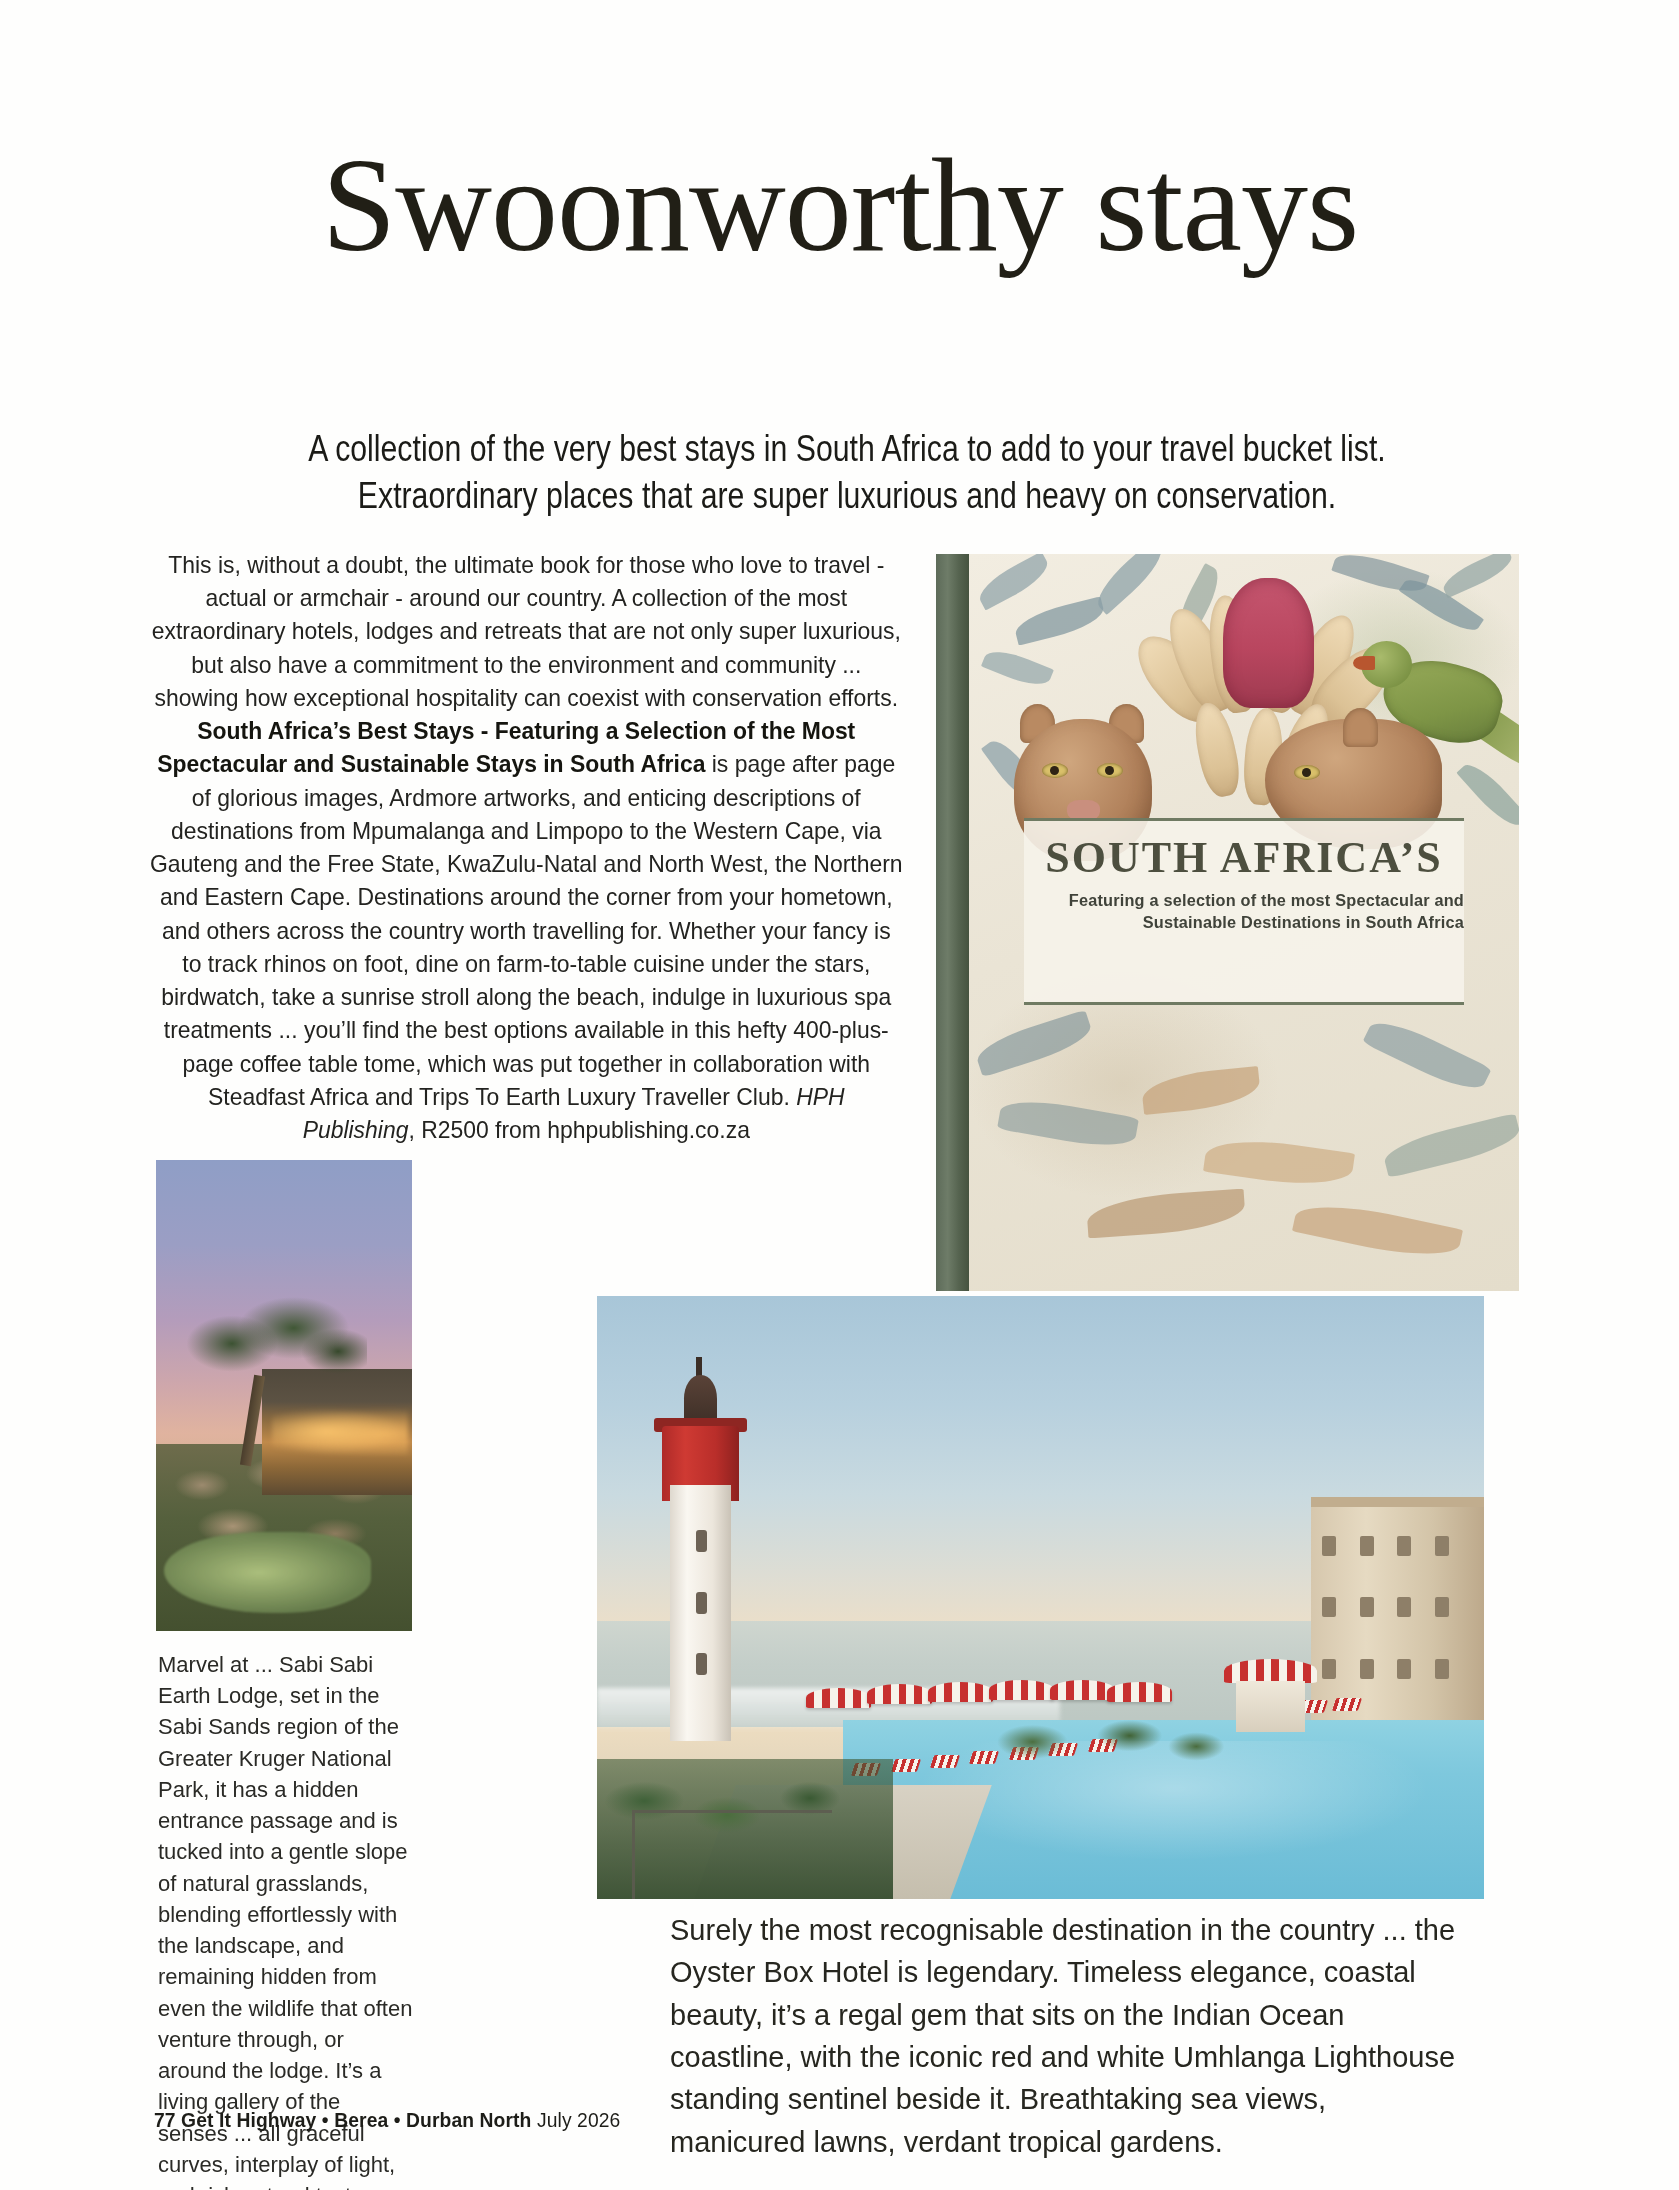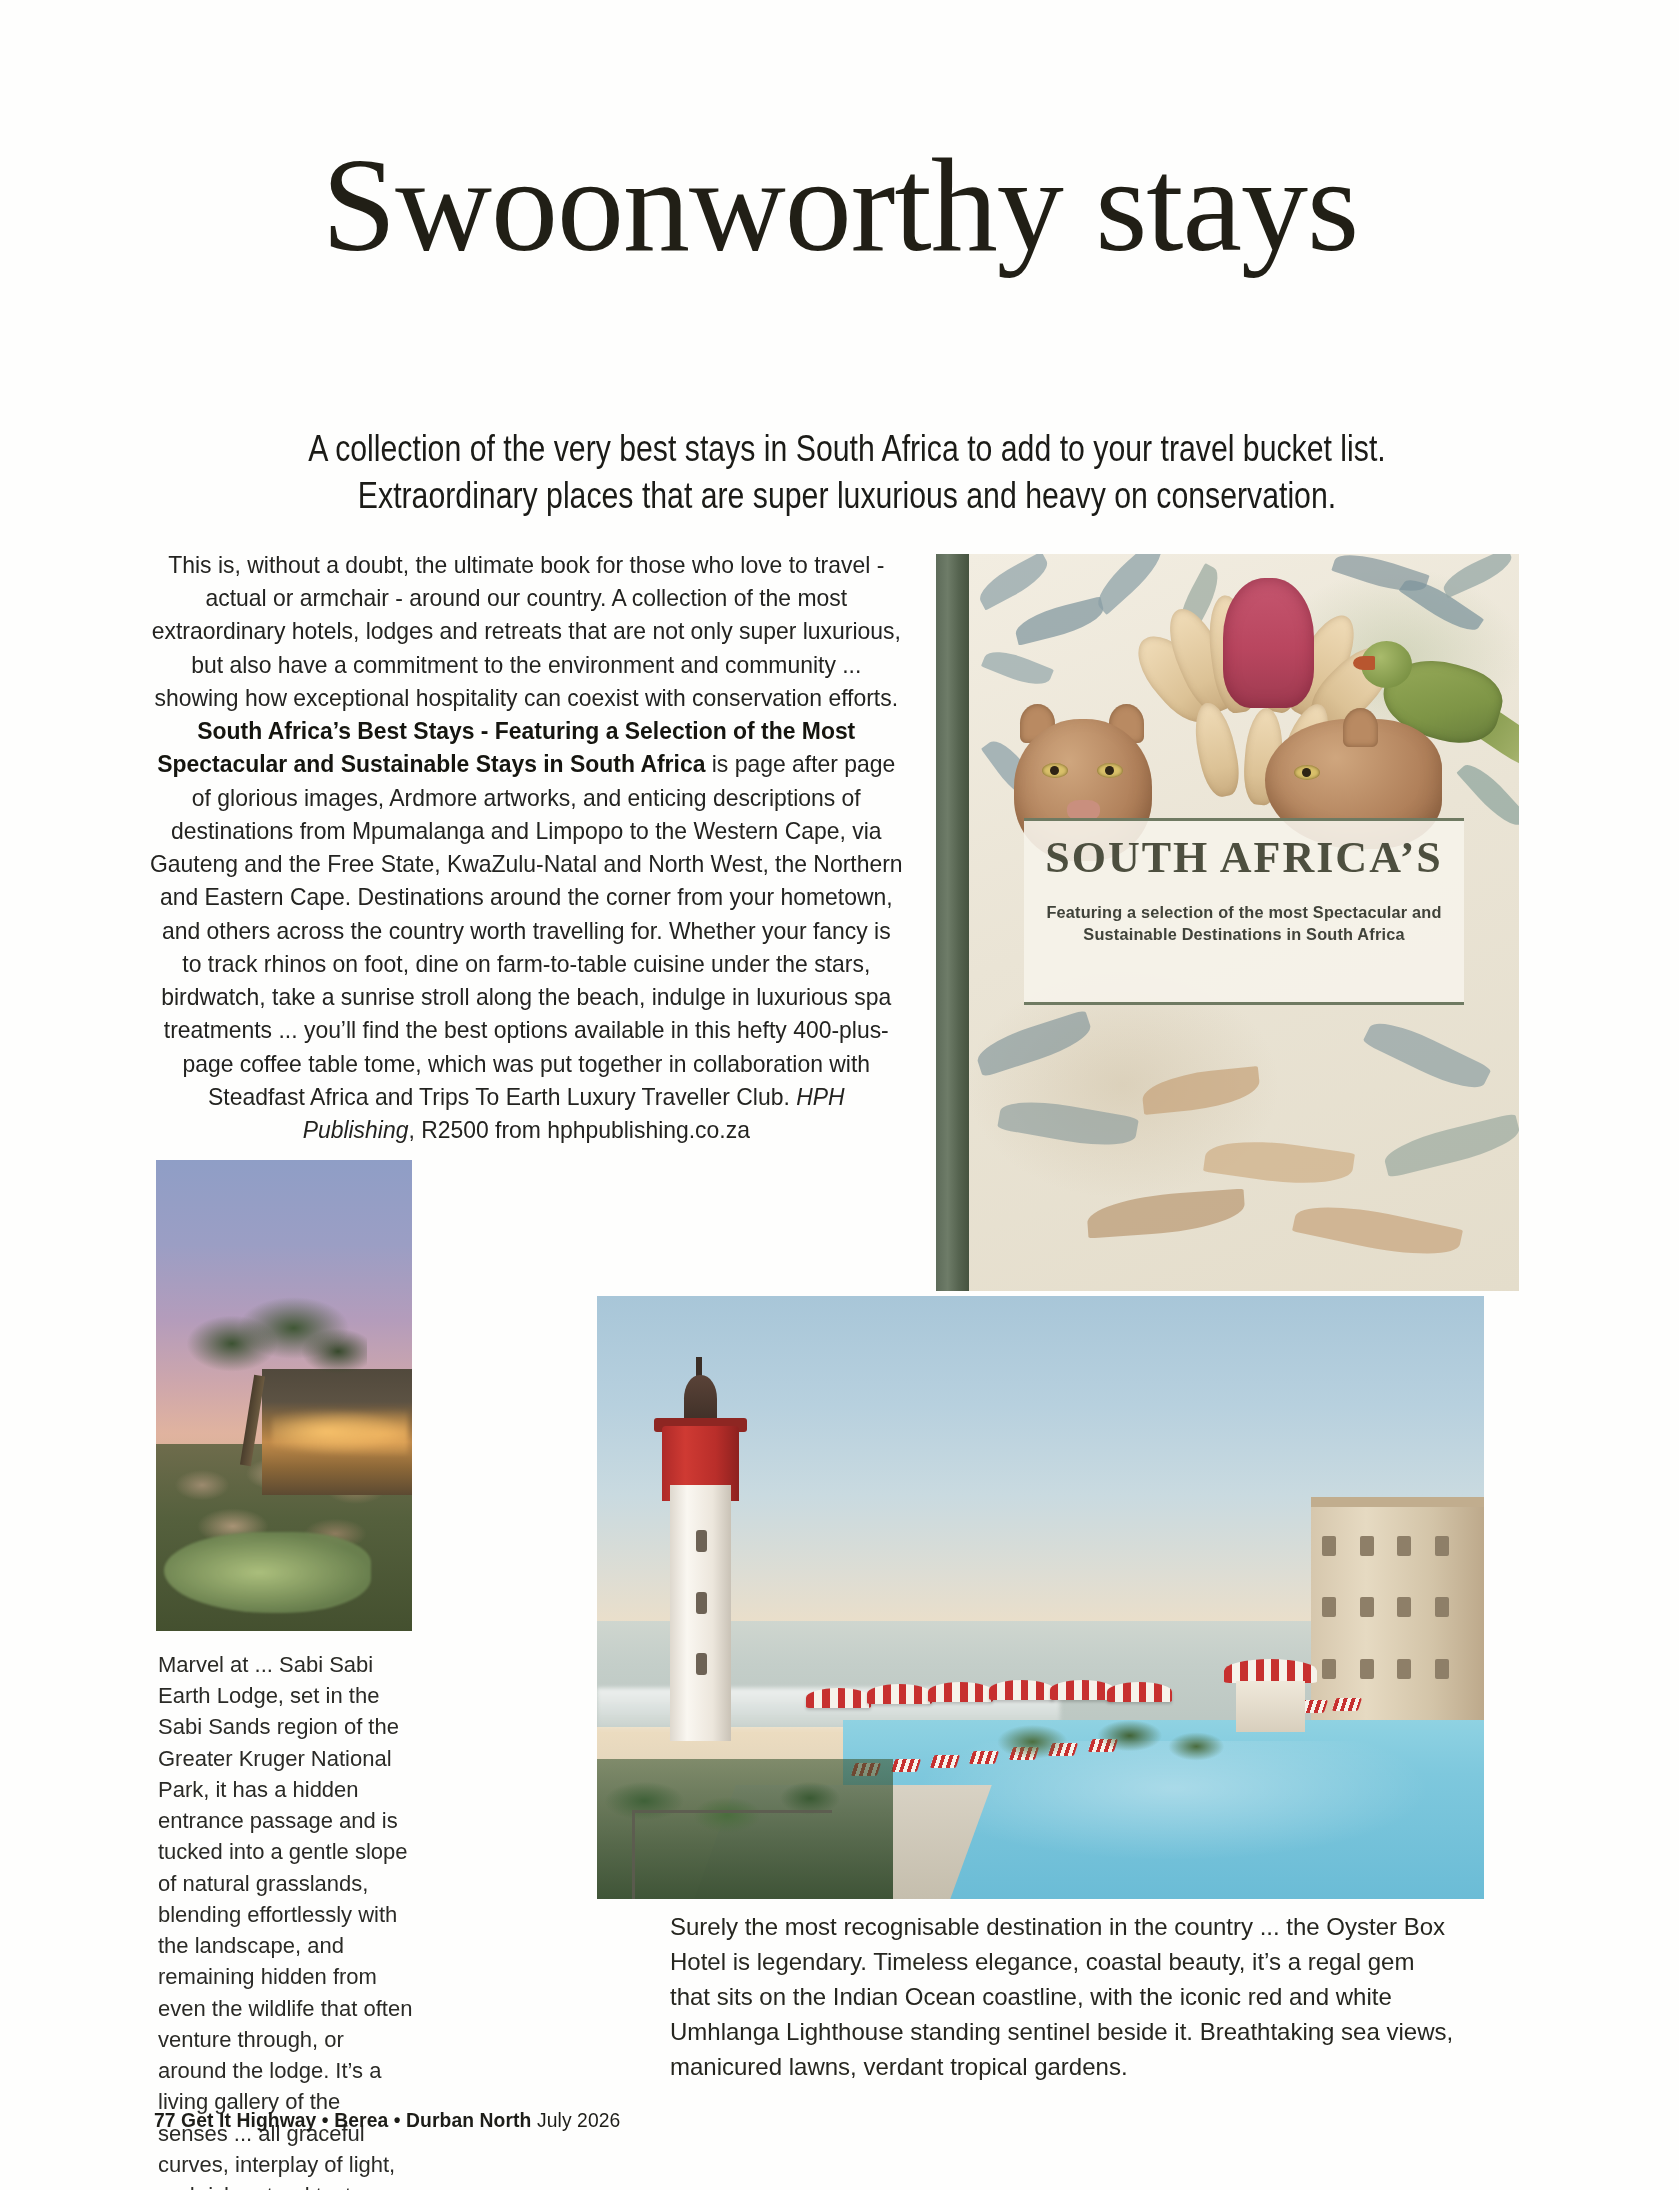--- a/index.html
+++ b/index.html
@@ -173,26 +173,27 @@
   }
   .bk-title {
     font-family: "Liberation Serif", "DejaVu Serif", serif;
     font-weight: 700;
     font-size: 44px;
     line-height: 1.06;
     letter-spacing: 2px;
     color: #4d4f3f;
   }
   .bk-sub {
-    margin-top: 21px;
+    margin-top: 9px;
     font-size: 16.3px;
     line-height: 1.32;
     font-weight: 600;
     color: #40433a;
     letter-spacing: 0.2px;
+    text-align: right;
   }
 
   
   .sabi {
     position: absolute;
     left: 156px; top: 1160px;
     width: 256px; height: 471px;
     overflow: hidden;
   }
   .sabi-sky {
@@ -367,21 +368,21 @@
     border-top: 3px solid #5d5b50;
     border-left: 3px solid #5d5b50;
     opacity: .85;
   }
 
   
   .oyster-cap {
     position: absolute;
     left: 670px; top: 1909px;
     width: 788px;
-    font-size: 24px;
+    font-size: 29px;
     line-height: 1.46;
     color: #26261f;
     text-align: left;
   }
 
   
   .footer {
     position: absolute;
     left: 154px; top: 2110px;
     font-size: 19.3px;

